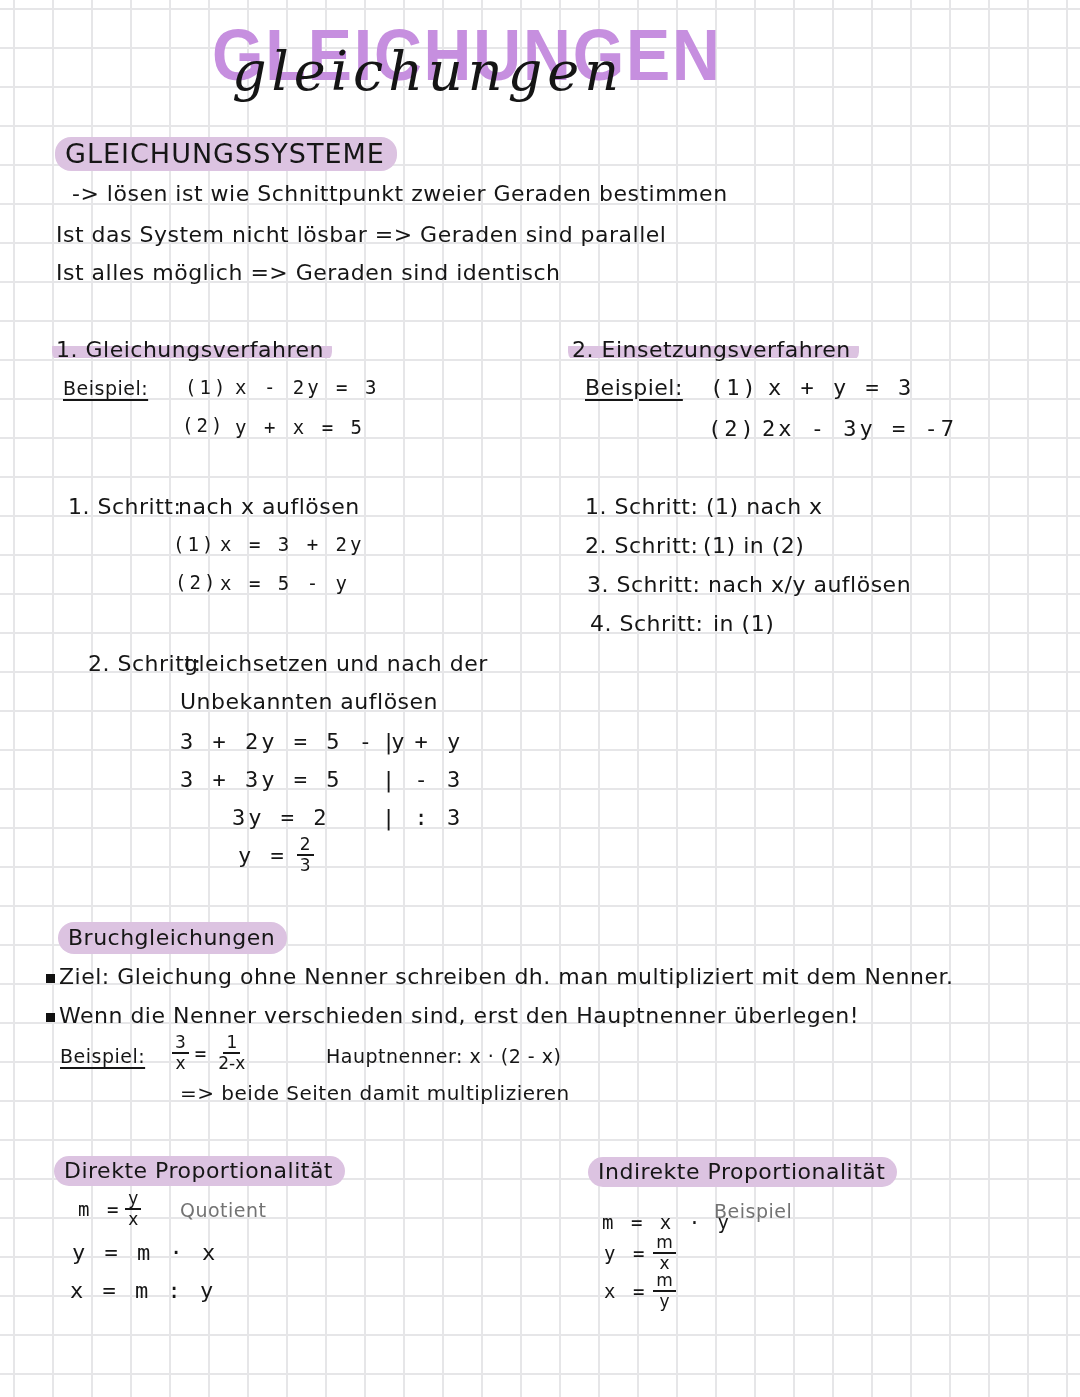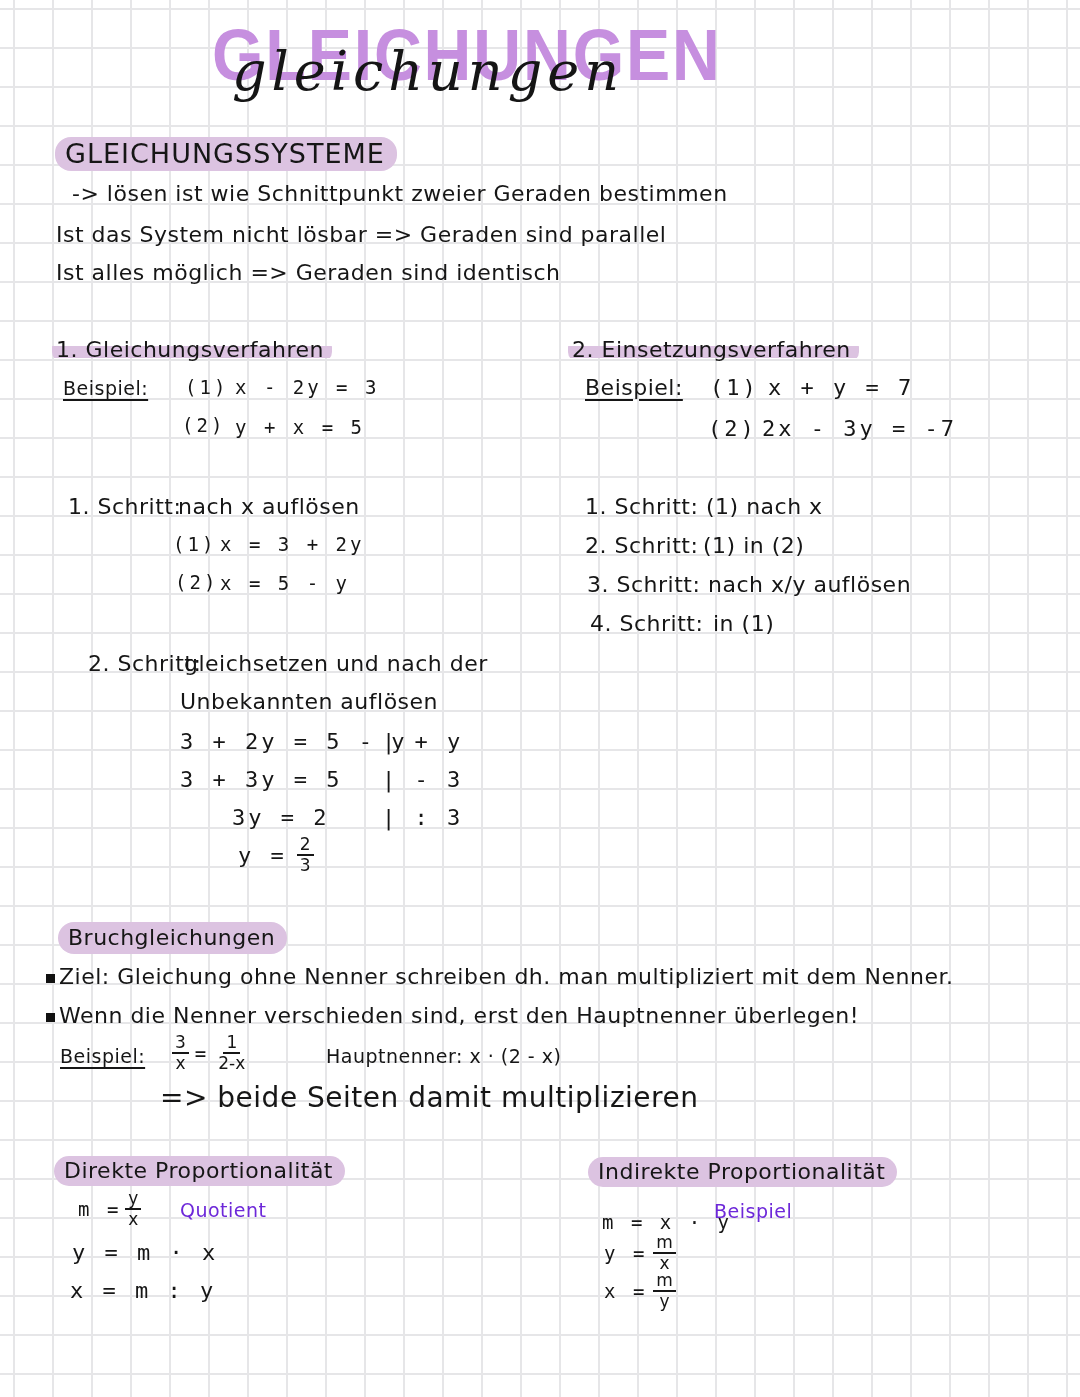--- a/index.html
+++ b/index.html
@@ -30,21 +30,21 @@
 
   .pill {
     background: #dcc3e1; border-radius: 16px; padding: 0 12px 0 10px;
   }
   .pill-thin {
     background: linear-gradient(to bottom, transparent 35%, #dcc3e1 35%, #dcc3e1 85%, transparent 85%);
     border-radius: 10px; padding: 0 8px 0 4px;
   }
   .h-big { font-size: 27px; letter-spacing: 1px; }
   .underline { text-decoration: underline; text-decoration-thickness: 2px; text-underline-offset: 4px; }
-  .accent { color: #6d28d9; }
+  .accent { color: #737373; }
   .bullet { display: inline-block; width: 9px; height: 9px; background: #111; margin-right: 4px; vertical-align: middle; }
 
   .frac { display: inline-flex; flex-direction: column; align-items: center; vertical-align: middle; line-height: 1; }
   .frac .num { font-size: 17px; padding: 0 3px 1px; border-bottom: 2px solid #161616; }
   .frac .den { font-size: 17px; padding: 1px 3px 0; }
   .small { font-size: 19px; }
 </style>
 </head>
 <body>
 
@@ -83,21 +83,21 @@
   <span class="math">y =</span>
   <span class="frac">
     <span class="num">2</span>
     <span class="den">3</span>
   </span>
 </div>
 
 <div class="abs hand pill-thin" style="left:568px; top:337px;">2. Einsetzungsverfahren</div>
 <div class="abs hand underline" style="left:585px; top:375px;">Beispiel:</div>
 <div class="abs math" style="left:710px; top:375px;">(1)</div>
-<div class="abs math" style="left:768px; top:375px;">x + y = 7</div>
+<div class="abs math" style="left:768px; top:375px;">x + y = 3</div>
 <div class="abs math" style="left:708px; top:416px;">(2)</div>
 <div class="abs math" style="left:762px; top:416px;">2x - 3y = -7</div>
 
 <div class="abs hand" style="left:585px; top:494px;">1. Schritt:</div>
 <div class="abs hand" style="left:706px; top:494px;">(1) nach x</div>
 <div class="abs hand" style="left:585px; top:533px;">2. Schritt:</div>
 <div class="abs hand" style="left:703px; top:533px;">(1) in (2)</div>
 <div class="abs hand" style="left:587px; top:572px;">3. Schritt:</div>
 <div class="abs hand" style="left:708px; top:572px;">nach x/y auflösen</div>
 <div class="abs hand" style="left:590px; top:611px;">4. Schritt:</div>
@@ -116,21 +116,21 @@
     <span class="num">3</span>
     <span class="den">x</span>
   </span>
   <span class="math small">=</span>
   <span class="frac">
     <span class="num">1</span>
     <span class="den">2-x</span>
   </span>
 </div>
 <div class="abs hand small" style="left:326px; top:1045px;">Hauptnenner: x · (2 - x)</div>
-<div class="abs hand" style="left:160px; top:1081px; font-size:28px;">=&gt; beide Seiten damit multiplizieren</div>
+<div class="abs hand" style="left:180px; top:1081px; font-size:20px;">=&gt; beide Seiten damit multiplizieren</div>
 
 <div class="abs hand pill" style="left:54px; top:1156px; line-height:30px;">Direkte Proportionalität</div>
 <div class="abs" style="left:78px; top:1190px; display:flex; align-items:center; gap:4px;">
   <span class="math small">m =</span>
   <span class="frac">
     <span class="num">y</span>
     <span class="den">x</span>
   </span>
 </div>
 <div class="abs hand accent small" style="left:180px; top:1199px;">Quotient</div>

